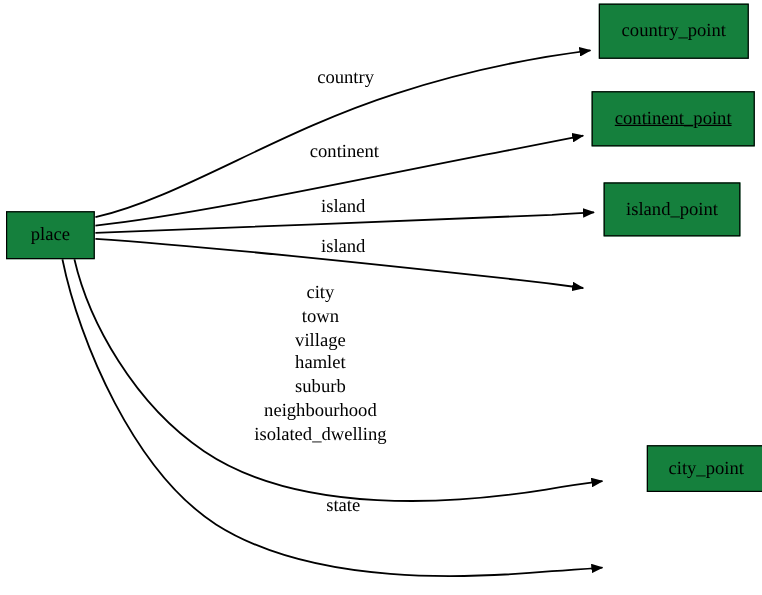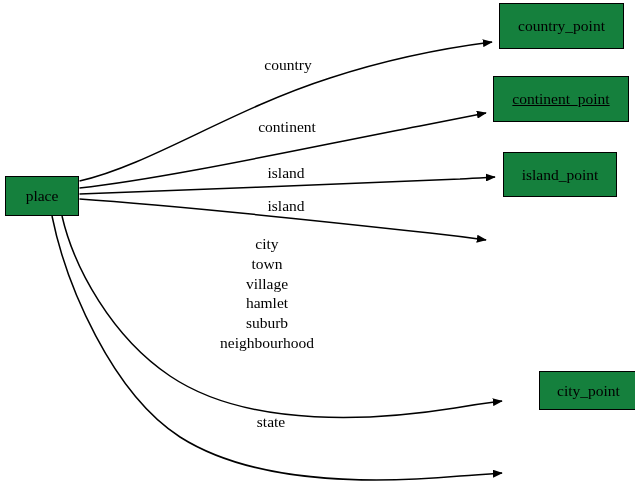--- a/index.html
+++ b/index.html
@@ -106,17 +106,18 @@
 
   <div class="edge-label" style="left:286px; top:196px;">island</div>
 
   <div class="edge-label multi" style="left:267px; top:234px;">
     <span>city</span>
     <span>town</span>
     <span>village</span>
     <span>hamlet</span>
     <span>suburb</span>
     <span>neighbourhood</span>
+    <span>isolated_dwelling</span>
   </div>
 
-  <div class="edge-label" style="left:271px; top:412px;">state</div>
+  <div class="edge-label" style="left:286px; top:412px;">state</div>
 
 </div>
 
 </body></html>

